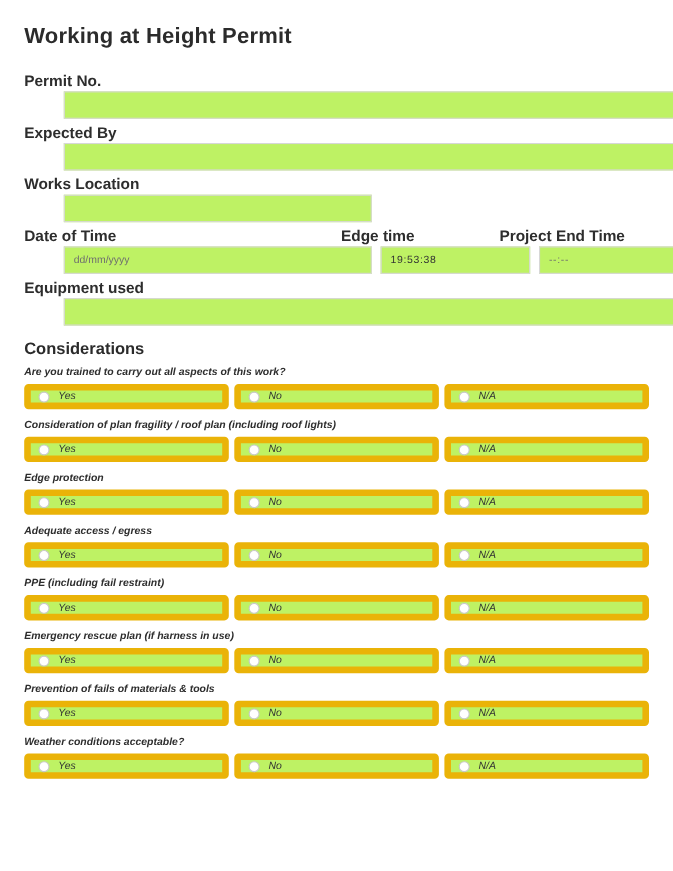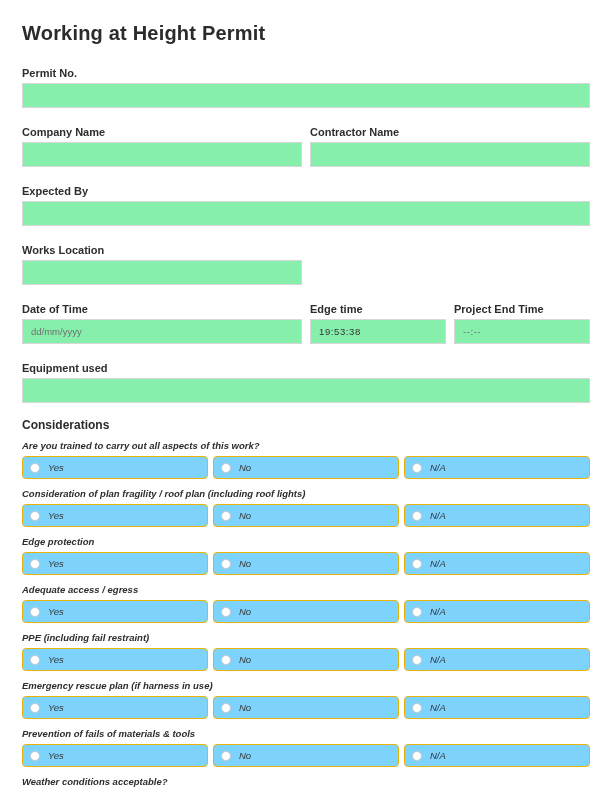--- a/index.html
+++ b/index.html
@@ -18,54 +18,54 @@
   .page-title {
     font-size: 20px;
     line-height: 23px;
     font-weight: bold;
     color: #2b2b2b;
     letter-spacing: 0.2px;
     margin-bottom: 23px;
   }
   .field { margin-bottom: 7px; }
   .field-label {
-    font-size: 11px;
+    font-size: 14px;
     line-height: 10px;
     font-weight: bold;
     color: #2d2d2d;
     margin-bottom: 5px;
-    margin-top: 12px;
   }
   .text-input {
     display: block;
     width: 100%;
     height: 25px;
     border: 1px solid #d7d7d7;
     border-radius: 0;
-    background: #86efac;
+    background: #bef264;
     font-family: "Liberation Sans", sans-serif;
     font-size: 9.5px;
     color: #333333;
     padding: 0 8px;
     outline: none;
+    margin-left: 36px;
   }
   .text-input::placeholder { color: #6f6f6f; opacity: 1; }
   .time-input { letter-spacing: 0.6px; }
   .row-2 {
     display: grid;
     grid-template-columns: 1fr 1fr;
     column-gap: 8px;
   }
   .row-3dt {
     display: grid;
     grid-template-columns: 280px 1fr 1fr;
     column-gap: 8px;
   }
   .section-heading {
-    font-size: 12px;
+    font-size: 15px;
     line-height: 14px;
     font-weight: bold;
     color: #2b2b2b;
     margin-top: 15px;
     margin-bottom: 9px;
   }
   .question { margin-bottom: 10px; font-style: italic; }
   .question-label {
     font-size: 9.5px;
     line-height: 10px;
@@ -73,23 +73,23 @@
     color: #2d2d2d;
     margin-bottom: 5px;
   }
   .options-row {
     display: grid;
     grid-template-columns: 1fr 1fr 1fr;
     column-gap: 5px;
   }
   .option-box {
     height: 23px;
-    border: 1px solid #eab308;
+    border: 6px solid #eab308;
     border-radius: 4px;
-    background: #7dd3fc;
+    background: #bef264;
     display: flex;
     align-items: center;
     padding-left: 7px;
     cursor: pointer;
   }
   .radio-circle {
     width: 10px;
     height: 10px;
     border: 1px solid #c9c9c9;
     border-radius: 50%;
@@ -108,30 +108,20 @@
 
 <div class="page">
 
   <div class="page-title">Working at Height Permit</div>
 
   <div class="field">
     <div class="field-label">Permit No.</div>
     <input class="text-input" type="text" style="">
   </div>
 
-  <div class="row-2">
-    <div class="field">
-      <div class="field-label">Company Name</div>
-      <input class="text-input" type="text" style="">
-    </div>
-    <div class="field">
-      <div class="field-label">Contractor Name</div>
-      <input class="text-input" type="text" style="">
-    </div>
-  </div>
 
   <div class="field">
     <div class="field-label">Expected By</div>
     <input class="text-input" type="text" style="">
   </div>
 
   <div class="row-2">
     <div class="field">
       <div class="field-label">Works Location</div>
       <input class="text-input" type="text" style="">

